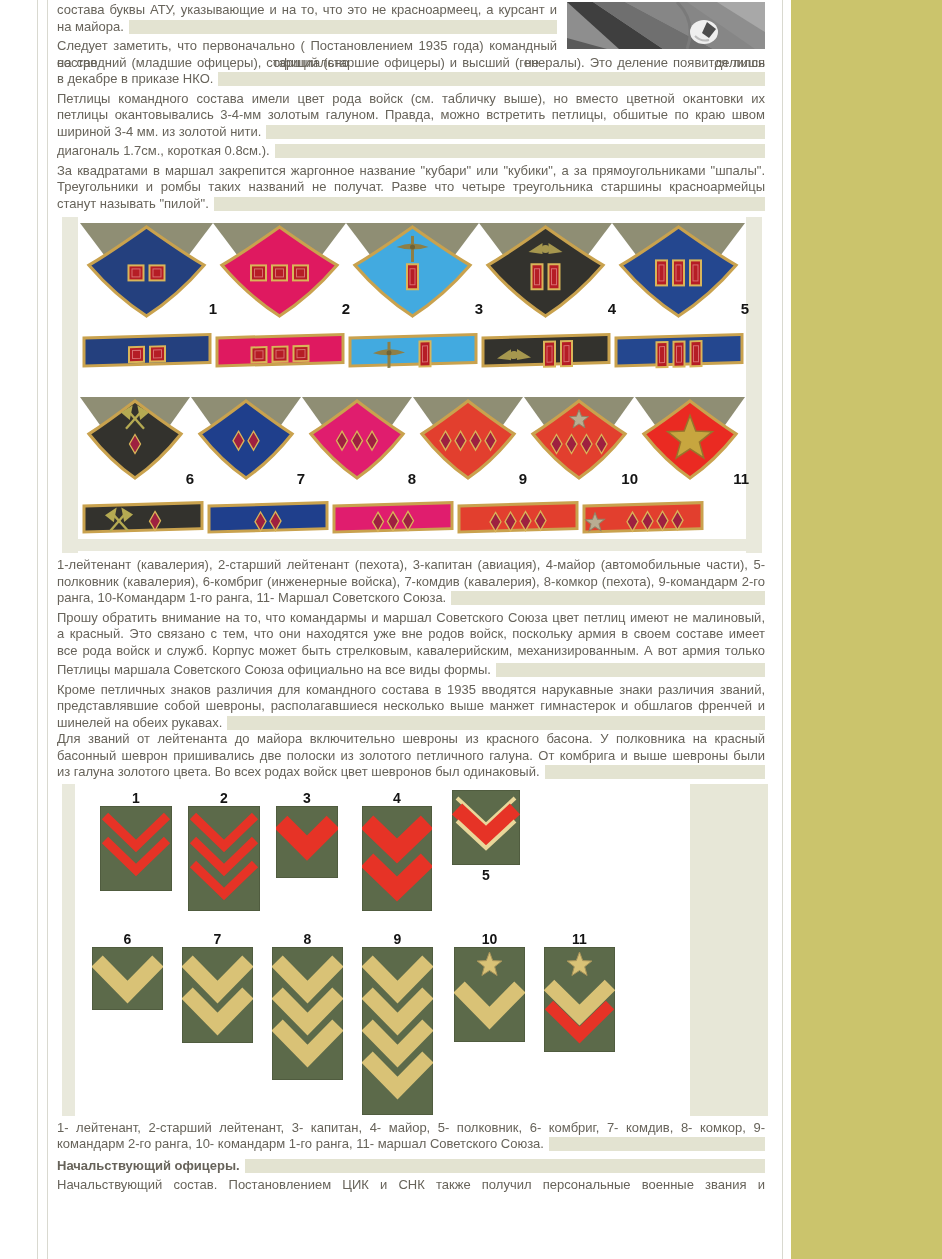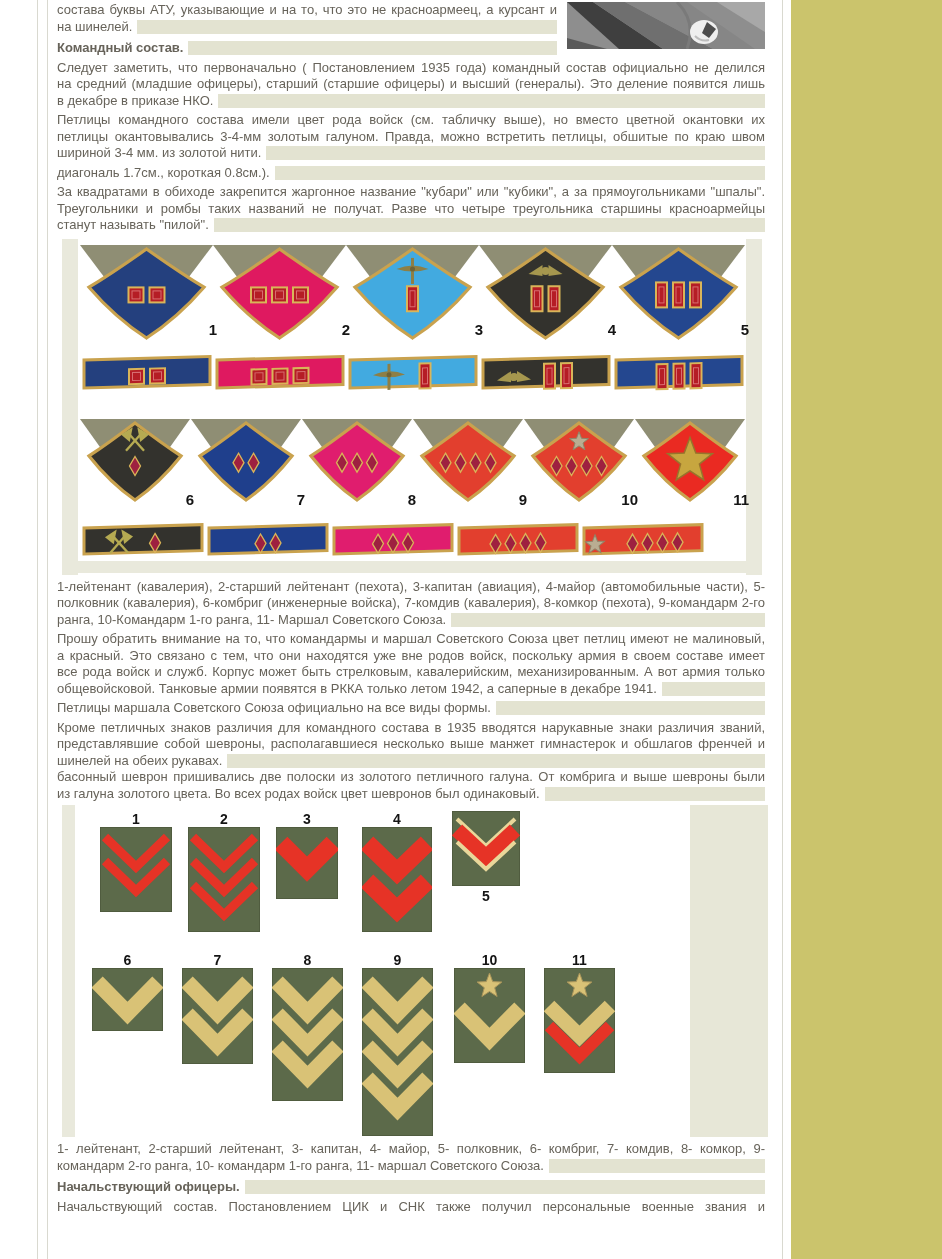--- a/index.html
+++ b/index.html
@@ -48,27 +48,21 @@
         <ellipse cx="137" cy="30" rx="14" ry="12" fill="#efefef"></ellipse>
         <path d="M140,20 l9,7 -7,9 -7,-5 z" fill="#4d4d4d"></path>
         <path d="M128,34 q6,6 14,4" stroke="#bdbdbd" stroke-width="2" fill="none"></path>
       </svg>
     </div>
 
     <div>
         <div class="block">
           <div class="line just">состава буквы АТУ, указывающие и на то, что это не красноармеец, а курсант и</div>
           <div class="line barline">
-            <span class="t">на шинелей.</span>
-            <span class="fill" style="background: rgb(227, 227, 209);"></span>
-          </div>
-        </div>
-        <div class="block h">
-          <div class="line barline">
-            <span class="t">Командный состав.</span>
+            <span class="t">на майора.</span>
             <span class="fill" style="background: rgb(227, 227, 209);"></span>
           </div>
         </div>
         <div class="block">
           <div class="line just">Следует заметить, что первоначально ( Постановлением  1935 года) командный состав официально не делился</div>
           <div class="line just">на средний (младшие офицеры), старший (старшие офицеры) и высший (генералы). Это деление появится лишь</div>
           <div class="line barline">
             <span class="t">в декабре в приказе НКО.</span>
             <span class="fill" style="background: rgb(227, 227, 209);"></span>
           </div>
@@ -81,21 +75,21 @@
             <span class="fill" style="background: rgb(227, 227, 209);"></span>
           </div>
         </div>
         <div class="block">
           <div class="line barline">
             <span class="t">диагональ 1.7см., короткая 0.8см.).</span>
             <span class="fill" style="background: rgb(227, 227, 209);"></span>
           </div>
         </div>
         <div class="block">
-          <div class="line just">За квадратами в обиходе закрепится жаргонное название  "кубари" или "кубики", а за прямоугольниками "шпалы".</div>
+          <div class="line just">За квадратами в маршал закрепится жаргонное название  "кубари" или "кубики", а за прямоугольниками "шпалы".</div>
           <div class="line just">Треугольники и ромбы таких названий не получат. Разве что четыре треугольника старшины красноармейцы</div>
           <div class="line barline">
             <span class="t">станут называть "пилой".</span>
             <span class="fill" style="background: rgb(227, 227, 209);"></span>
           </div>
         </div>
       </div>
 
     <div class="fig fig1" id="fig1">
         <div class="pale" style="left: 0px; top: 0px; width: 16px; height: 336px; background: rgb(233, 233, 220);"></div>
@@ -407,38 +401,35 @@
           <div class="line just">полковник (кавалерия), 6-комбриг (инженерные войска), 7-комдив (кавалерия), 8-комкор (пехота), 9-командарм 2-го</div>
           <div class="line barline">
             <span class="t">ранга, 10-Командарм 1-го ранга, 11- Маршал Советского Союза.</span>
             <span class="fill" style="background: rgb(227, 227, 209);"></span>
           </div>
         </div>
         <div class="block">
           <div class="line just">Прошу обратить внимание на то, что командармы и маршал Советского Союза цвет петлиц имеют не малиновый,</div>
           <div class="line just">а красный. Это связано с тем, что они находятся уже вне родов войск, поскольку армия в своем составе имеет</div>
           <div class="line just">все рода войск и служб. Корпус может быть стрелковым, кавалерийским, механизированным. А вот армия только</div>
-          <div class="line barline">
-            <span class="t">общевойсковой. Танковые армии появятся в РККА только летом 1942, а саперные в декабре 1941.</span>
-            <span class="fill" style="background: rgb(227, 227, 209);"></span>
-          </div>
         </div>
         <div class="block">
           <div class="line barline">
             <span class="t">Петлицы маршала Советского Союза официально на все виды формы.</span>
             <span class="fill" style="background: rgb(227, 227, 209);"></span>
           </div>
         </div>
         <div class="block">
           <div class="line just">Кроме петличных знаков различия для командного состава в 1935 вводятся нарукавные знаки различия званий,</div>
           <div class="line just">представлявшие собой шевроны, располагавшиеся несколько выше манжет гимнастерок и обшлагов френчей и</div>
           <div class="line barline">
             <span class="t">шинелей на обеих рукавах.</span>
             <span class="fill" style="background: rgb(227, 227, 209);"></span>
           </div>
+          <div class="line just">Для званий от лейтенанта до майора включительно шевроны из красного басона. У полковника на красный</div>
           <div class="line just">басонный шеврон  пришивались две полоски из золотого петличного галуна. От комбрига и выше шевроны были</div>
           <div class="line barline">
             <span class="t">из галуна золотого цвета. Во всех родах войск цвет шевронов был одинаковый.</span>
             <span class="fill" style="background: rgb(227, 227, 209);"></span>
           </div>
         </div>
       </div>
 
     <div class="fig fig2" id="fig2">
         <div class="pale" style="left: 0px; top: 0px; width: 13px; height: 332px; background: rgb(233, 233, 220);"></div>

